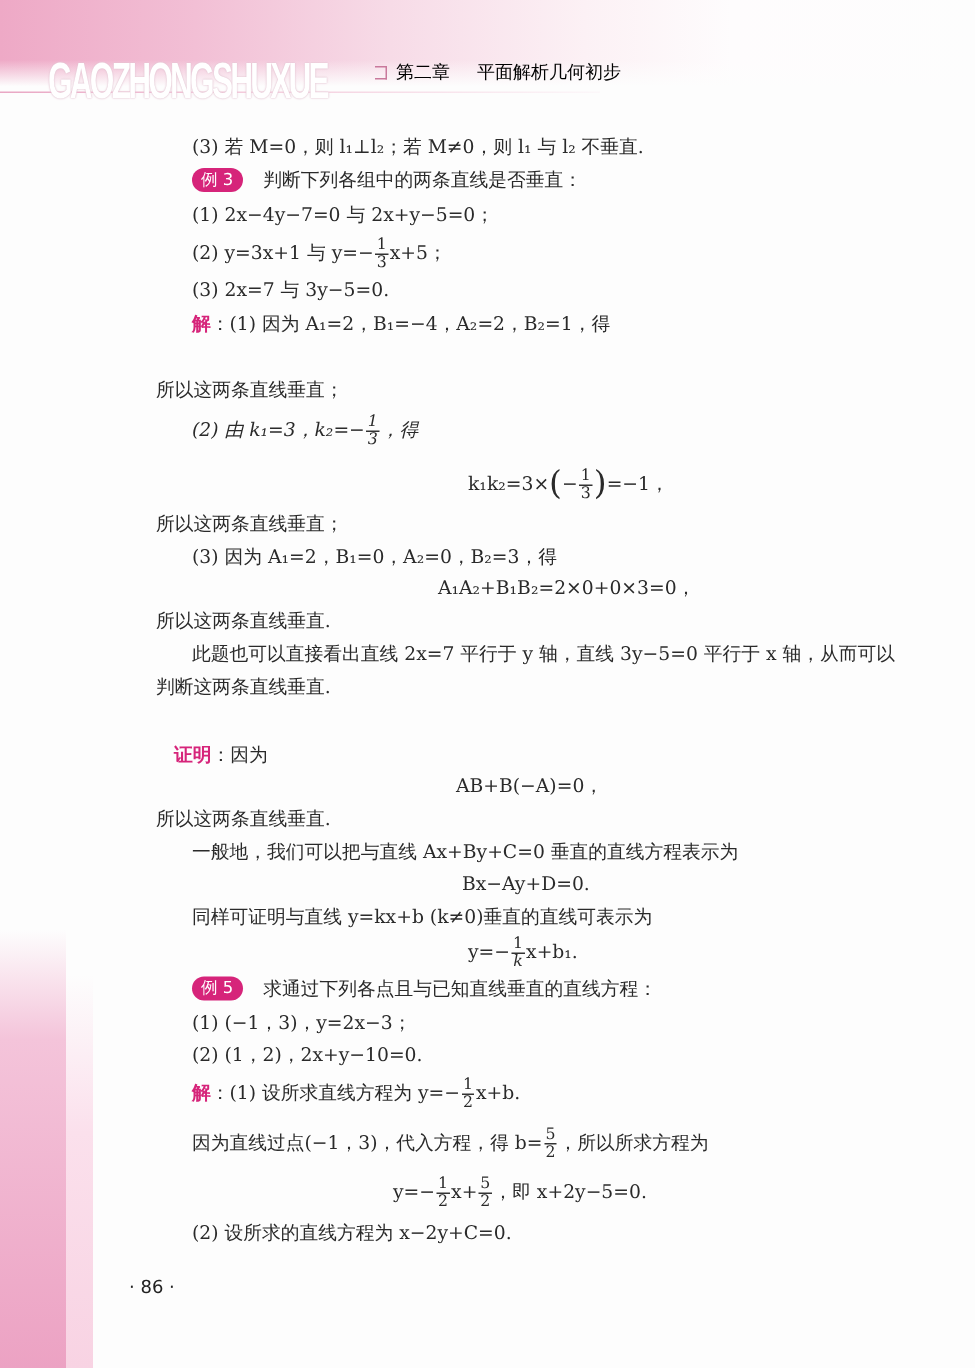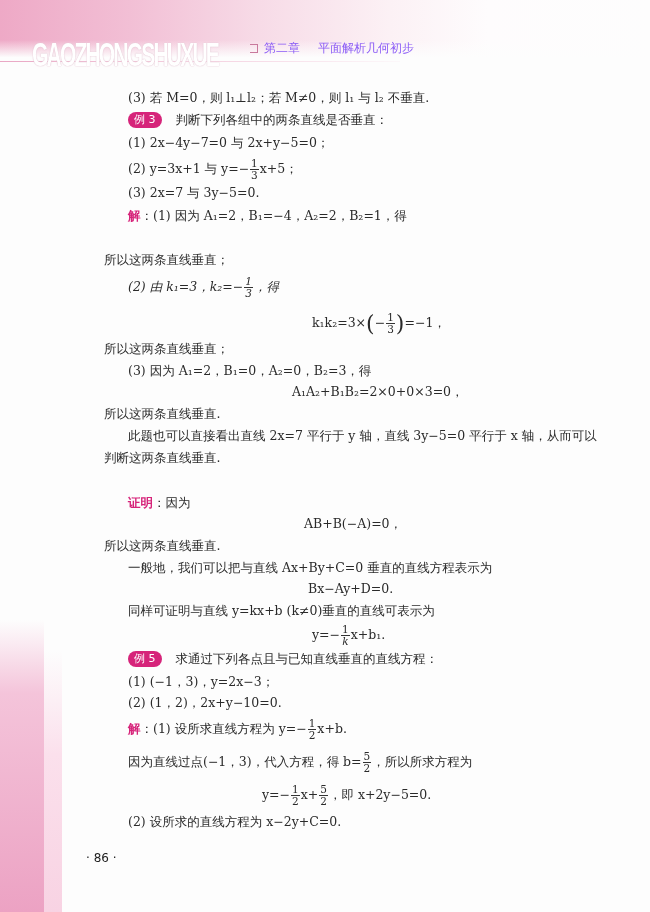--- a/index.html
+++ b/index.html
@@ -25,21 +25,21 @@
     position:absolute; left:32px; top:34px;
     font-family:"Liberation Sans", sans-serif; font-weight:bold;
     font-size:34px; letter-spacing:-3px; line-height:40px;
     color:#ffffff;
     text-shadow:0 0 1px #d9b8c7, 0 0 2px #e7c9d6;
     transform:scaleX(0.62); transform-origin:left top;
     white-space:nowrap;
   }
   .chapter {
     position:absolute; left:250px; top:40px;
-    font-family:"DejaVu Sans", sans-serif; font-size:12px; color:#8b5cf6;
+    font-family:"DejaVu Sans", sans-serif; font-size:12px; color:#000000;
     display:flex; align-items:center; gap:4px;
   }
   .chapter .box {
     width:7px; height:7px; border:1px solid #c9799c; border-left:none;
     display:inline-block; margin-right:2px;
   }
   .chapter .sp { width:10px; display:inline-block; }
   .side-band {
     position:absolute; left:0; top:620px; width:44px; height:292px;
     background:linear-gradient(180deg,rgba(241,170,203,0) 0%,#f4c4da 25%,#eca2c3 100%);
@@ -115,21 +115,21 @@
   <div class="line" style="left:284px;top:312px;">
     <span>k₁k₂=3×</span><span class="paren">(</span>−<span class="frac"><span class="num">1</span><span>3</span></span><span class="paren">)</span><span>=−1，</span>
   </div>
   <div class="line" style="left:76px;top:340px;">所以这两条直线垂直；</div>
   <div class="line" style="left:100px;top:362px;">(3) 因为 A₁=2，B₁=0，A₂=0，B₂=3，得</div>
   <div class="line" style="left:264px;top:383px;">A₁A₂+B₁B₂=2×0+0×3=0，</div>
   <div class="line" style="left:76px;top:405px;">所以这两条直线垂直.</div>
   <div class="line" style="left:100px;top:427px;">此题也可以直接看出直线 2x=7 平行于 y 轴，直线 3y−5=0 平行于 x 轴，从而可以</div>
   <div class="line" style="left:76px;top:449px;">判断这两条直线垂直.</div>
 
-  <div class="line" style="left:100px;top:494px;font-family:Liberation Serif, serif;">
+  <div class="line" style="left:88px;top:494px;font-family:Liberation Serif, serif;">
     <span class="kw">证明</span><span>：因为</span>
   </div>
   <div class="line" style="left:276px;top:515px;">AB+B(−A)=0，</div>
   <div class="line" style="left:76px;top:537px;">所以这两条直线垂直.</div>
   <div class="line" style="left:100px;top:559px;">一般地，我们可以把与直线 Ax+By+C=0 垂直的直线方程表示为</div>
   <div class="line" style="left:280px;top:580px;">Bx−Ay+D=0.</div>
   <div class="line" style="left:100px;top:602px;">同样可证明与直线 y=kx+b (k≠0)垂直的直线可表示为</div>
   <div class="line" style="left:284px;top:624px;">
     <span>y=−</span><span class="frac"><span class="num">1</span><span class="m">k</span></span><span>x+b₁.</span>
   </div>

